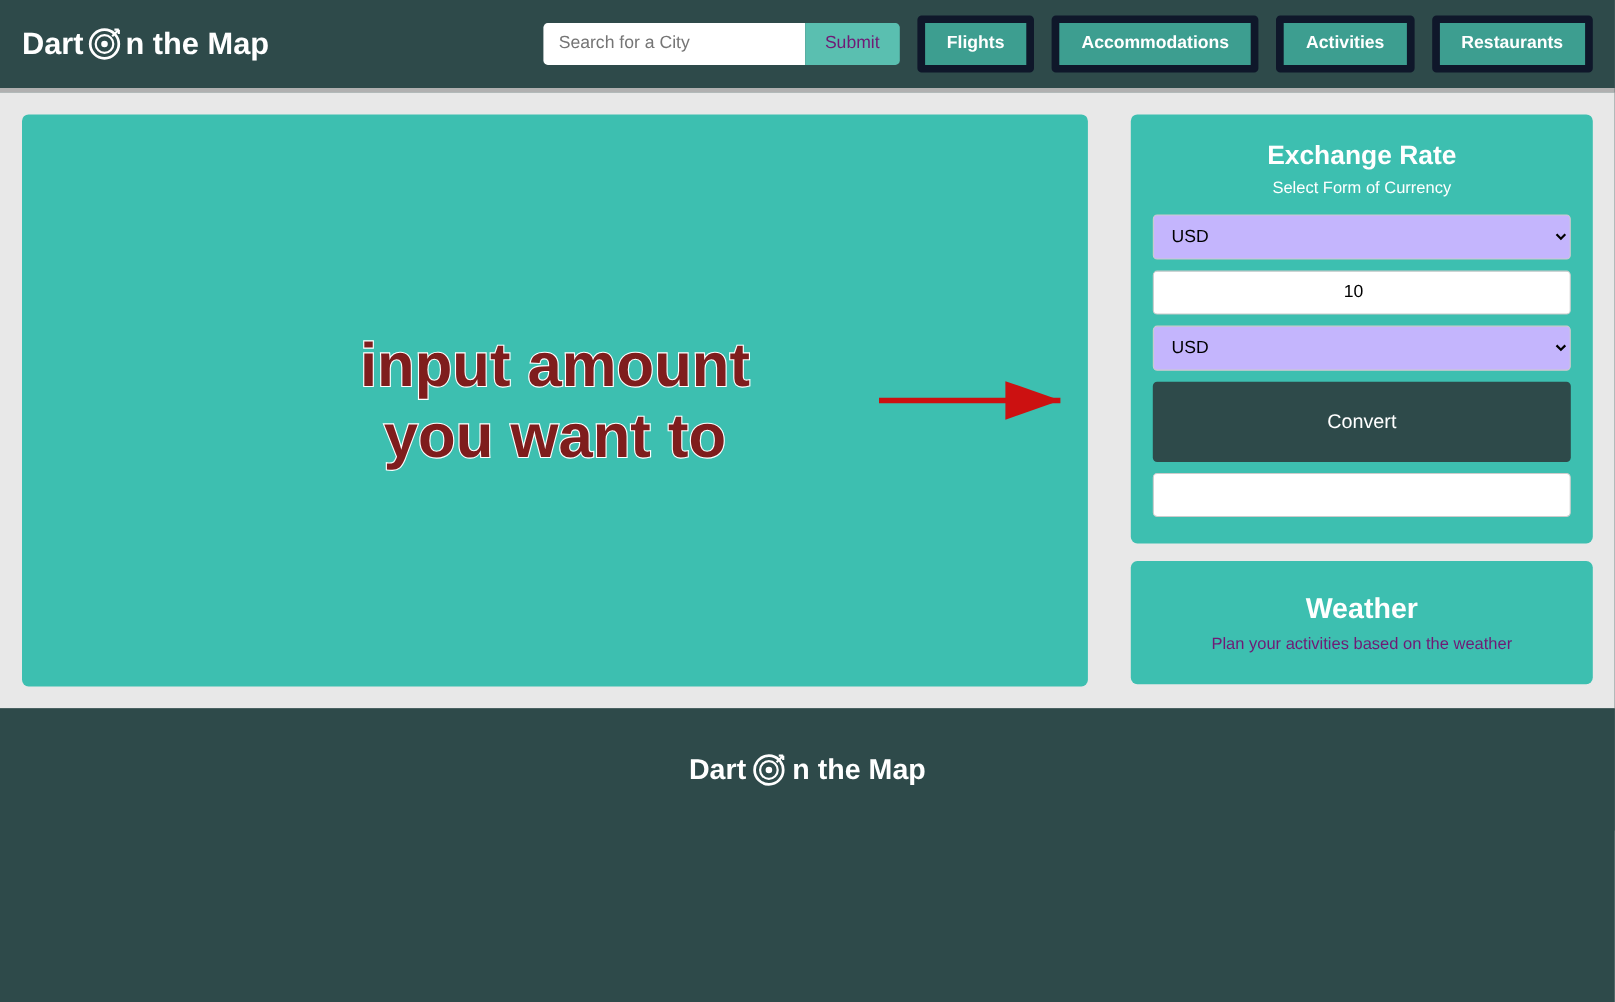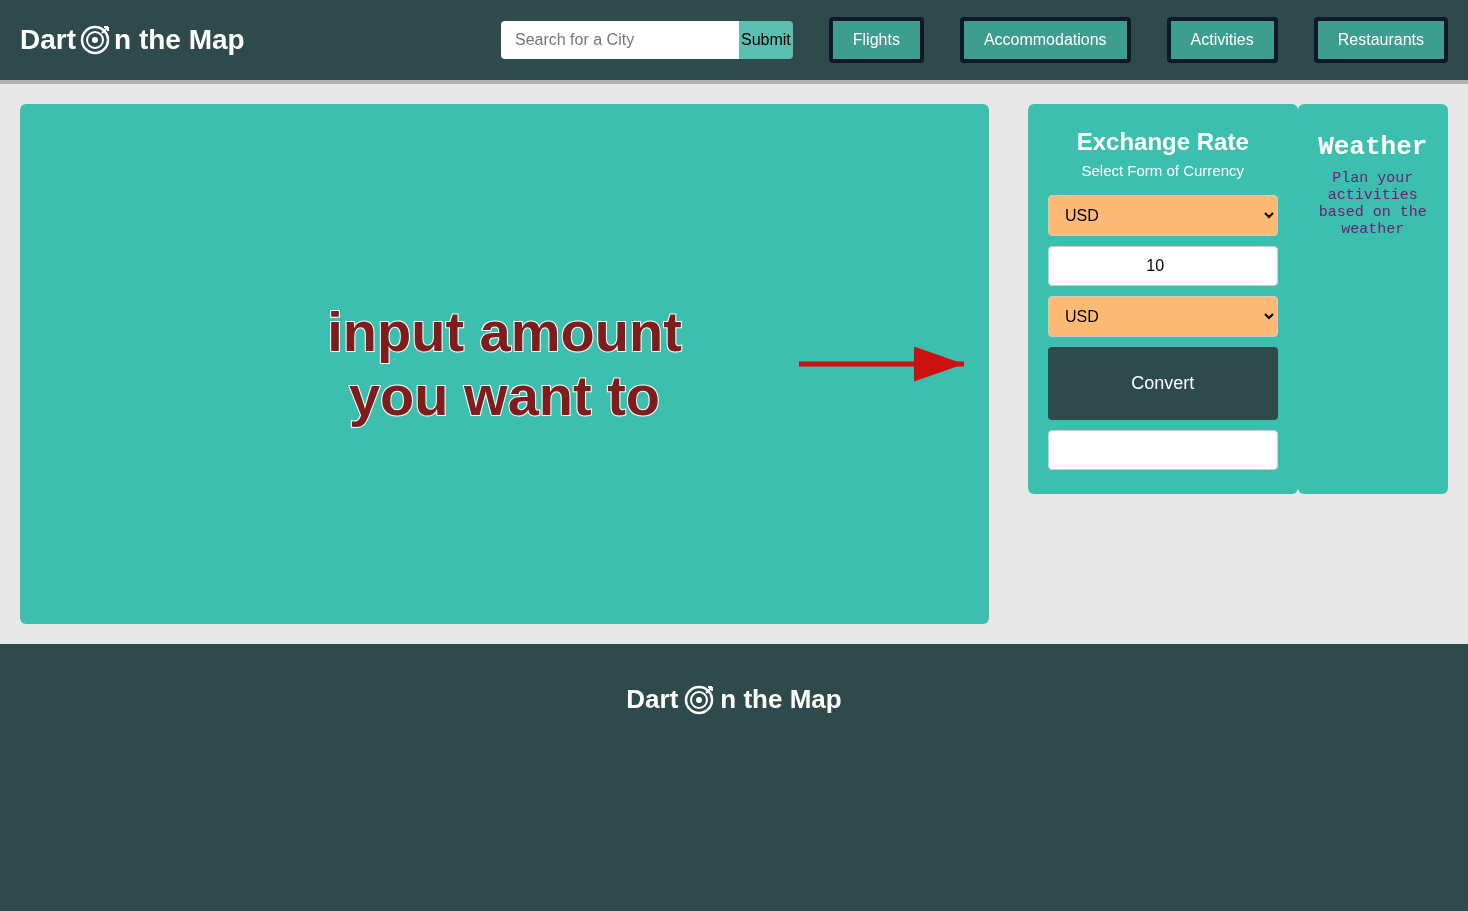--- a/index.html
+++ b/index.html
@@ -31,39 +31,38 @@
     .nav-search-input {
       padding: 10px 14px;
       font-size: 16px;
       border: none;
       border-radius: 4px 0 0 4px;
       outline: none;
       width: 238px;
       color: #999;
     }
     .nav-submit-btn {
-      padding: 10px 2px;
+      padding: 10px 18px;
       background: #5abfb0;
-      color: #000000;
+      color: #701a75;
       border: none;
       border-radius: 0 4px 4px 0;
       font-size: 16px;
       cursor: pointer;
     }
     .nav-btn {
       padding: 10px 20px;
       background: #3d9e90;
       color: white;
-      border: 4px solid #0f172a;
-      border-radius: 4px;
-      font-size: 16px;
-      font-weight: normal;
+      border: 7px solid #0f172a;
+      border-radius: 4px;
+      font-size: 16px;
+      font-weight: bold;
       cursor: pointer;
       white-space: nowrap;
-      margin-left: 20px;
     }
 
     
     .nav-divider {
       height: 4px;
       background: #b0b0b0;
     }
 
     
     .main-content {
@@ -104,22 +103,22 @@
       transform: translateY(-50%);
       display: flex;
       align-items: center;
       padding-right: 10px;
     }
 
     
     .right-panel {
       width: 420px;
       display: flex;
-      flex-direction: row;
-      gap: 0;
+      flex-direction: column;
+      gap: 16px;
       margin-left: 19px;
     }
 
     
     .exchange-card {
       background: #3dbfb0;
       border-radius: 6px;
       padding: 24px 20px;
     }
     .exchange-card h2 {
@@ -135,21 +134,21 @@
       text-align: center;
       margin-bottom: 16px;
     }
     .currency-select {
       width: 100%;
       padding: 10px 12px;
       font-size: 16px;
       border: 1px solid #ccc;
       border-radius: 4px;
       margin-bottom: 10px;
-      background: #fdba74;
+      background: #c4b5fd;
       outline: none;
       cursor: pointer;
     }
     .amount-input {
       width: 100%;
       padding: 10px 16px;
       font-size: 16px;
       border: 1px solid #ccc;
       border-radius: 4px;
       margin-bottom: 10px;
@@ -176,21 +175,20 @@
       background: white;
       outline: none;
     }
 
     
     .weather-card {
       background: #3dbfb0;
       border-radius: 6px;
       padding: 28px 20px;
       text-align: center;
-      font-family: Liberation Mono, monospace;
     }
     .weather-card h2 {
       color: white;
       font-size: 26px;
       font-weight: bold;
       margin-bottom: 8px;
     }
     .weather-card .weather-sub {
       color: #701a75;
       font-size: 15px;

